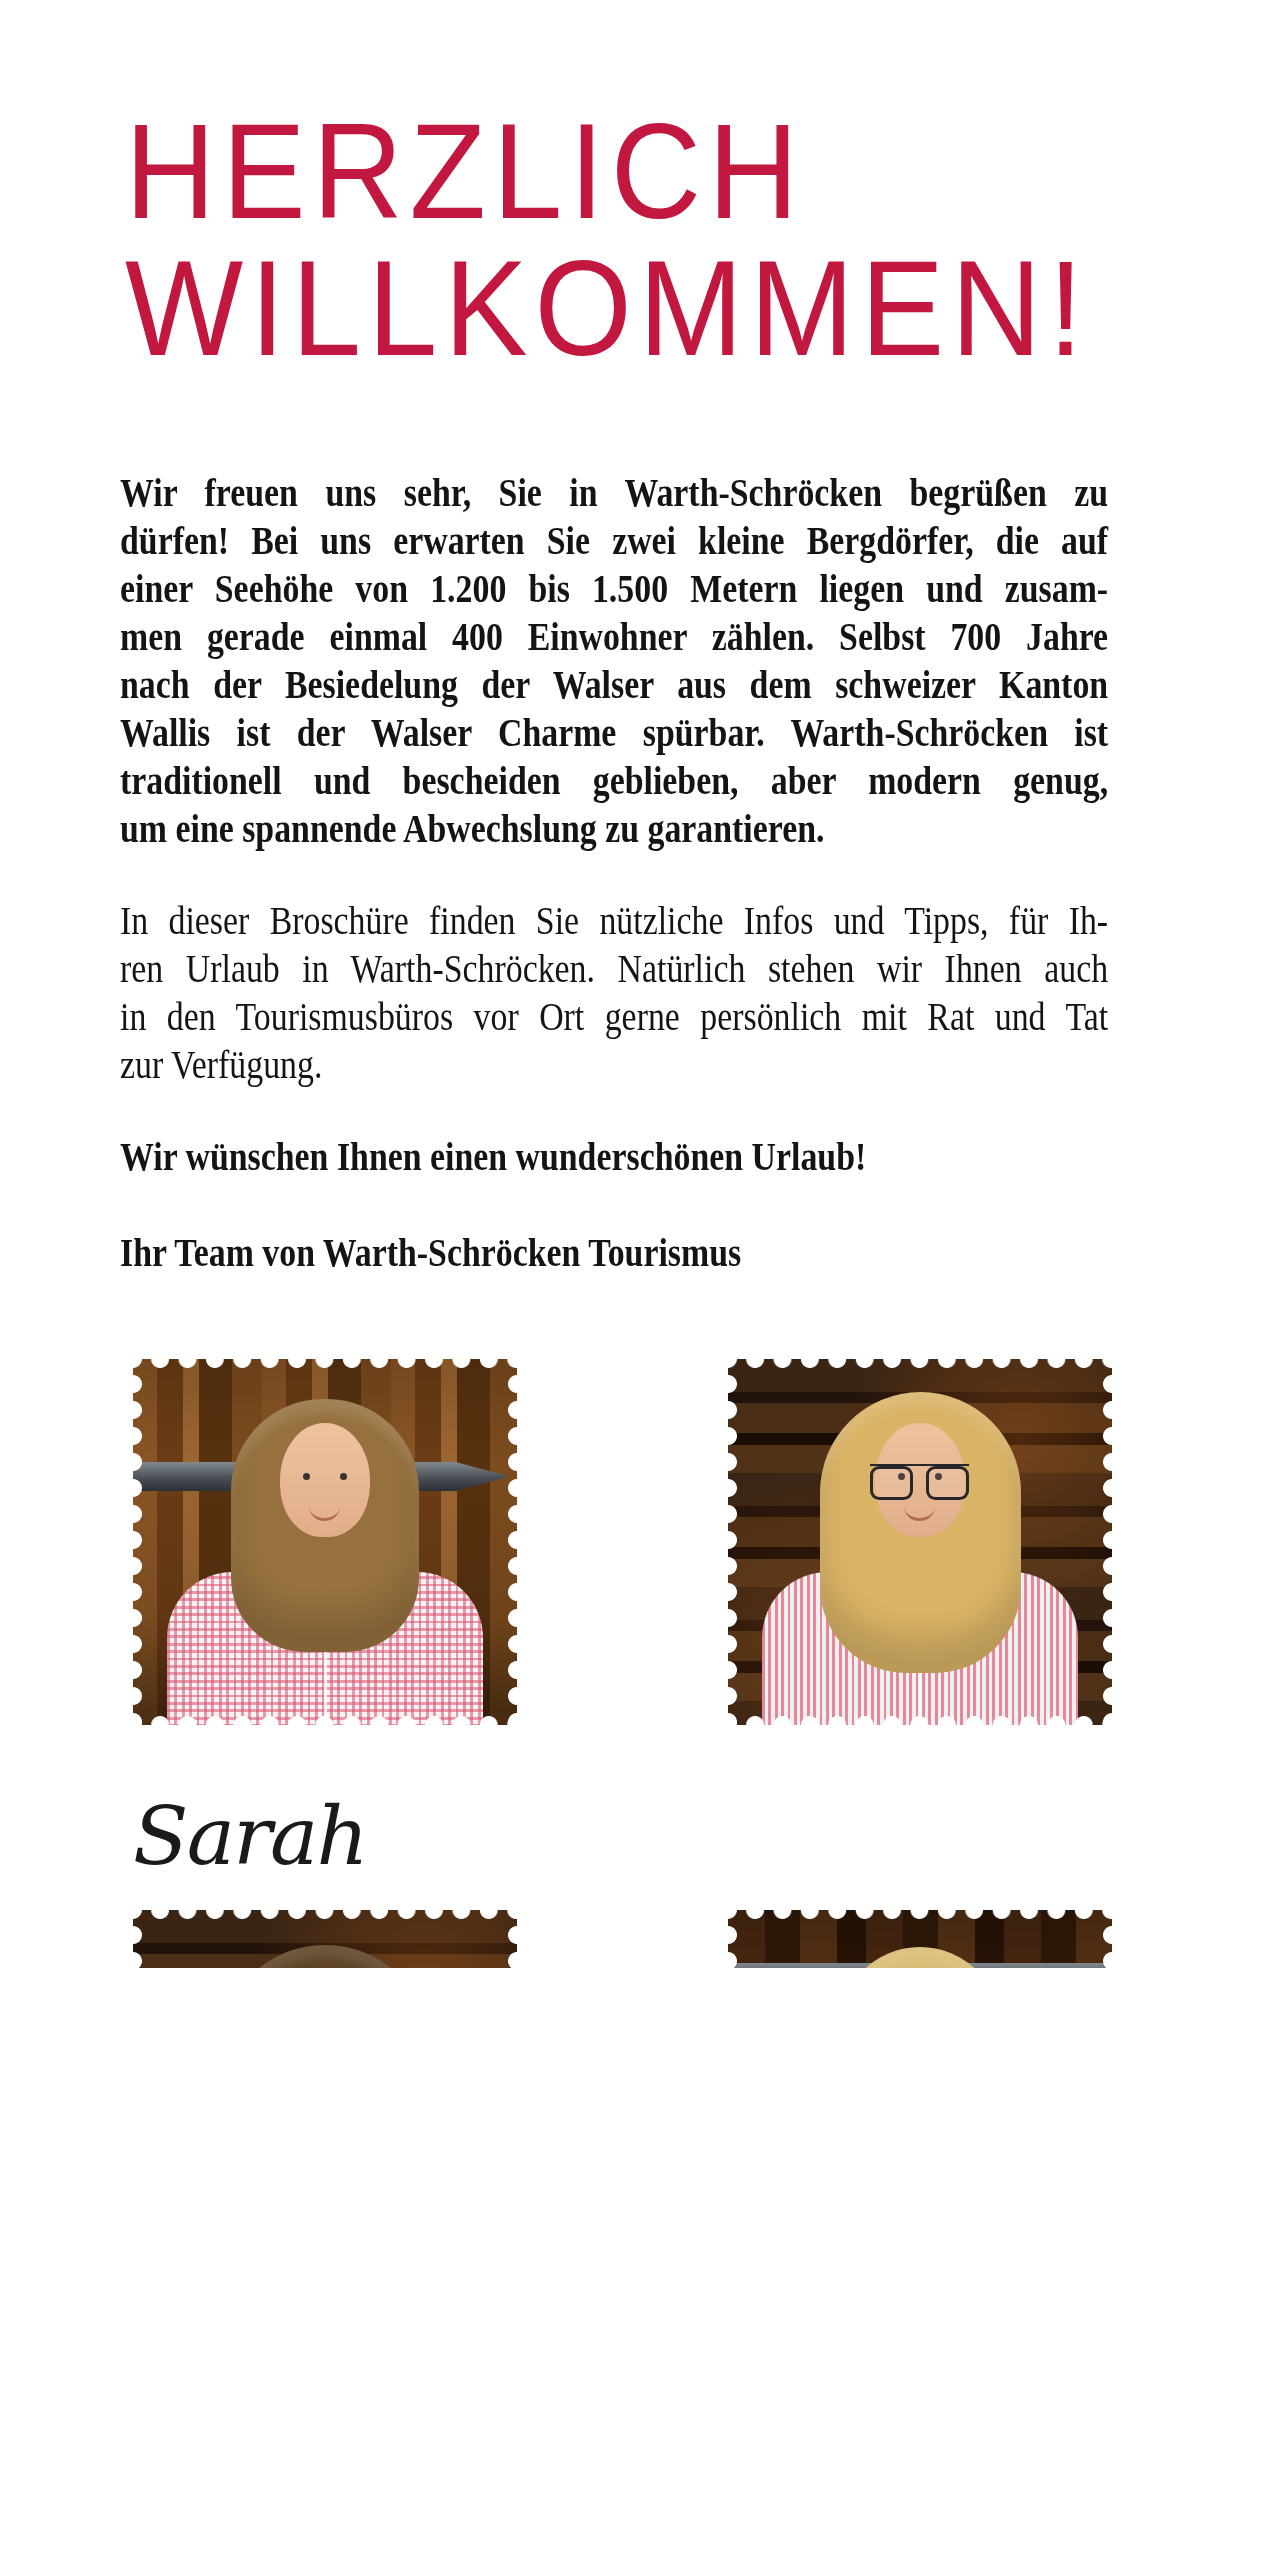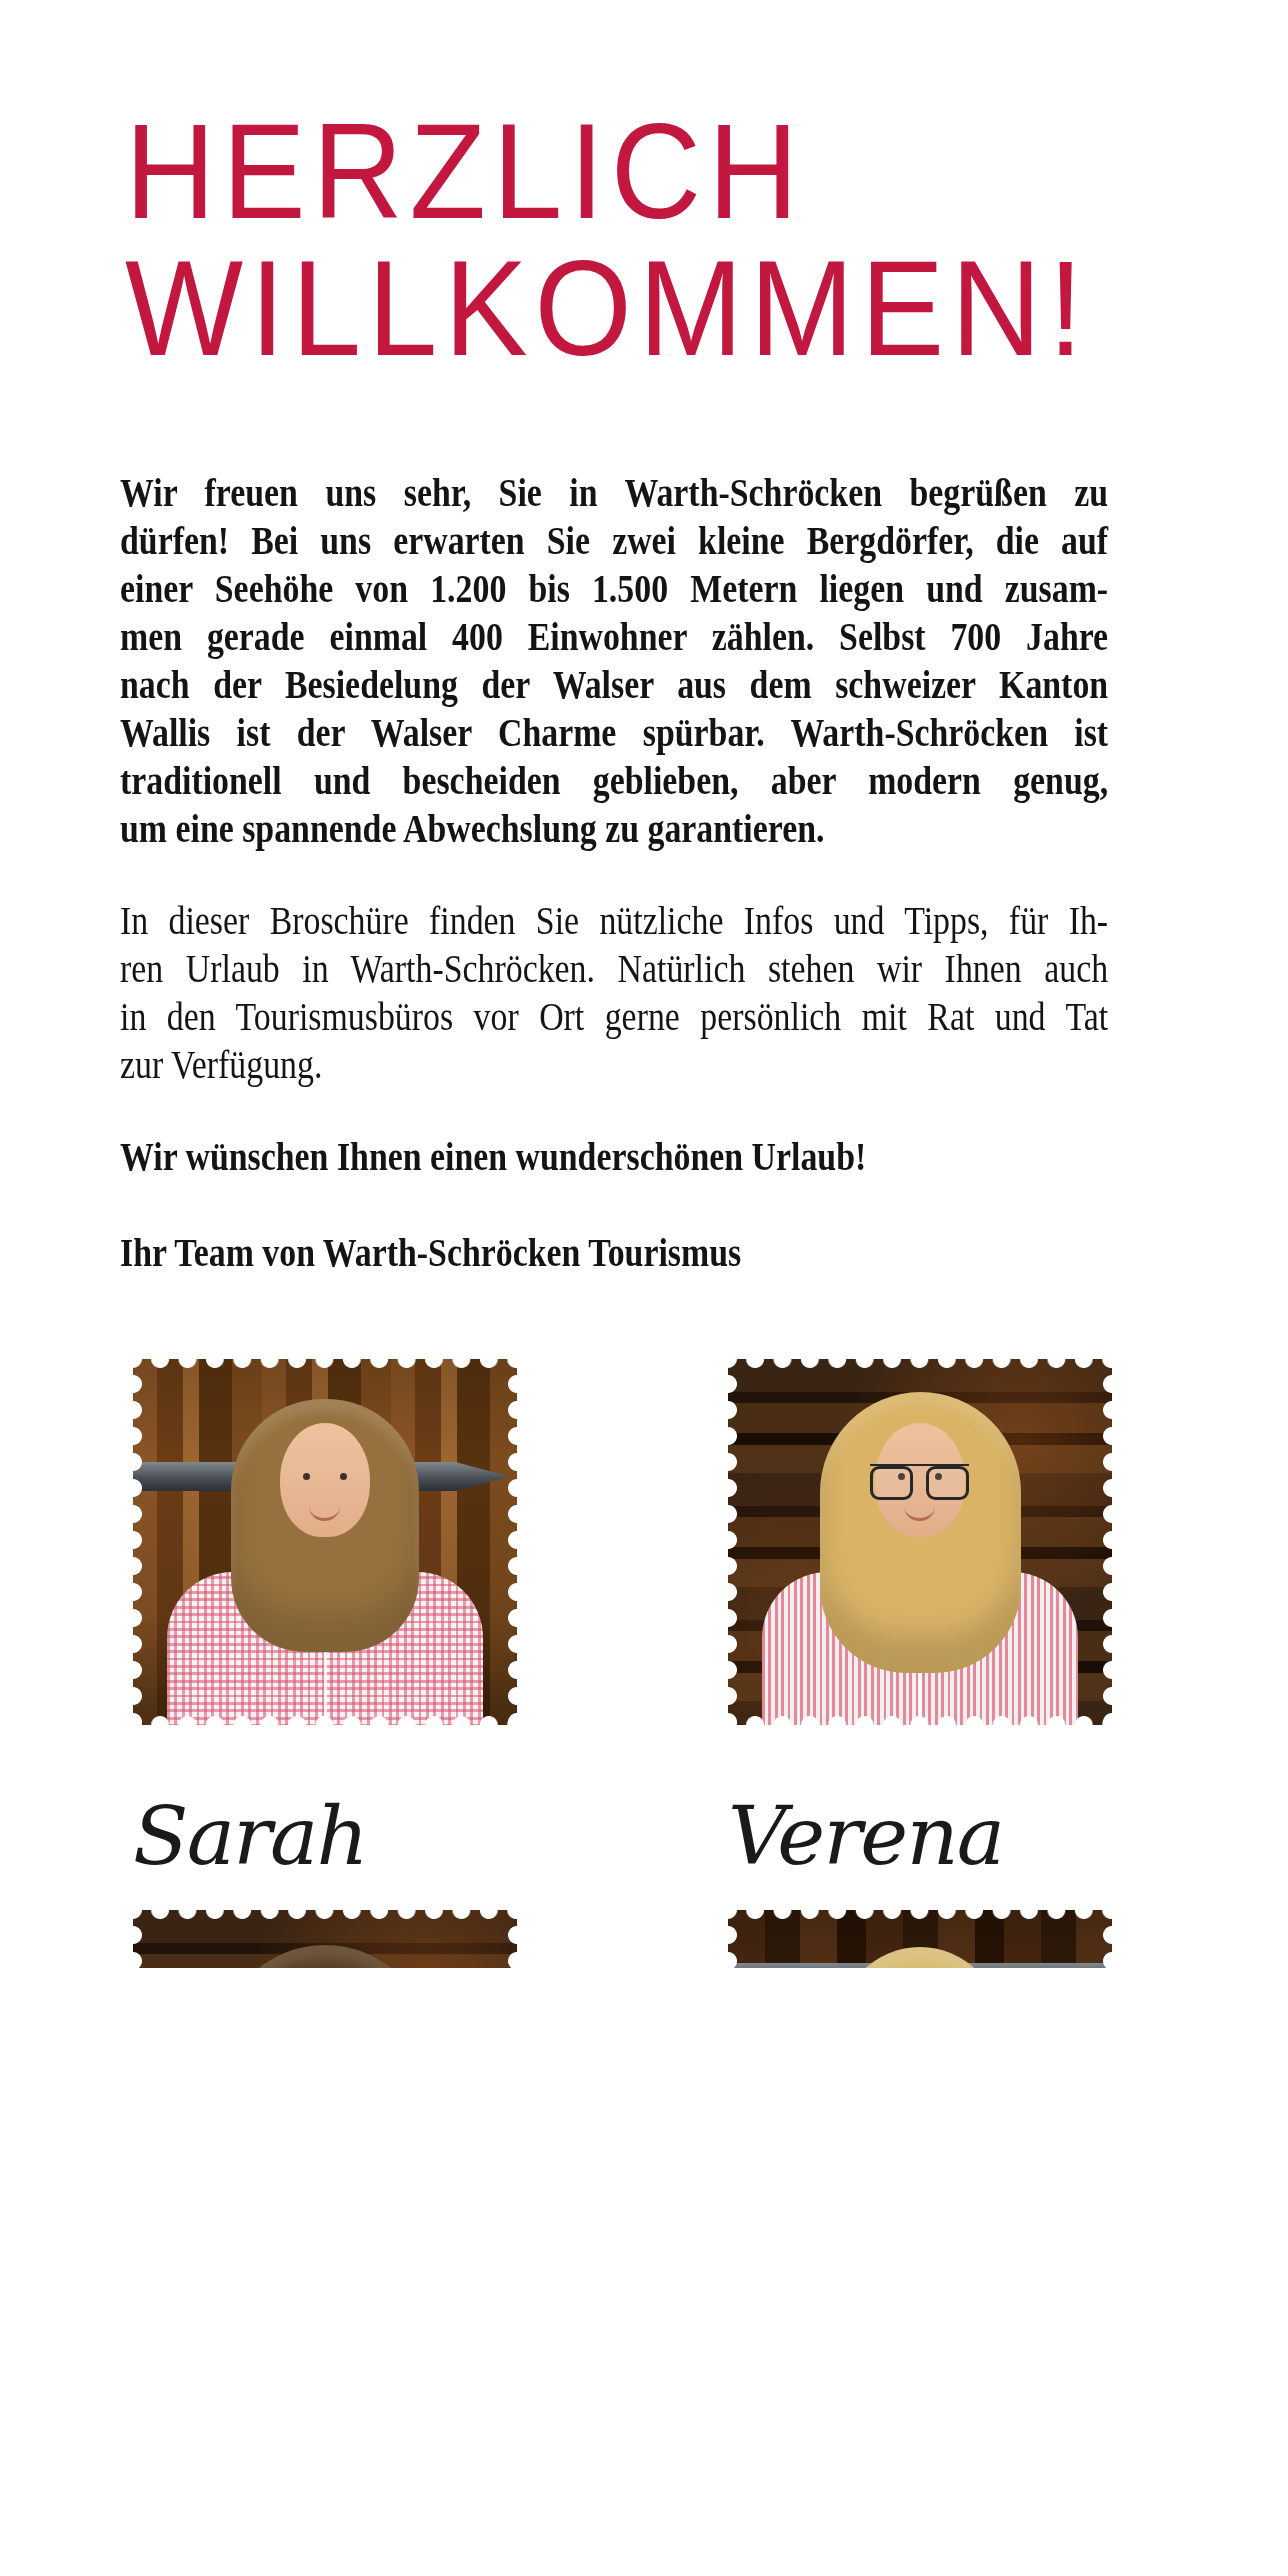--- a/index.html
+++ b/index.html
@@ -188,21 +188,20 @@
       <div class="placket"></div>
       <div class="neck"></div>
       <div class="hair"></div>
       <div class="face"></div>
       <div class="eye l"></div>
       <div class="eye r"></div>
       <div class="mouth"></div>
       <div class="glasses"></div>
       <div class="scallops"></div>
     </div>
-    <div class="member-name">Verena</div>
   </div>
       <div class="card card2 hs-extra-long bg-dark-logs sp-gingham" style="--hair: #5C4125;">
     <div class="photo">
 
       <div class="shirt"></div>
       <div class="placket"></div>
       <div class="neck"></div>
       <div class="hair"></div>
       <div class="face"></div>
       <div class="eye l"></div>

